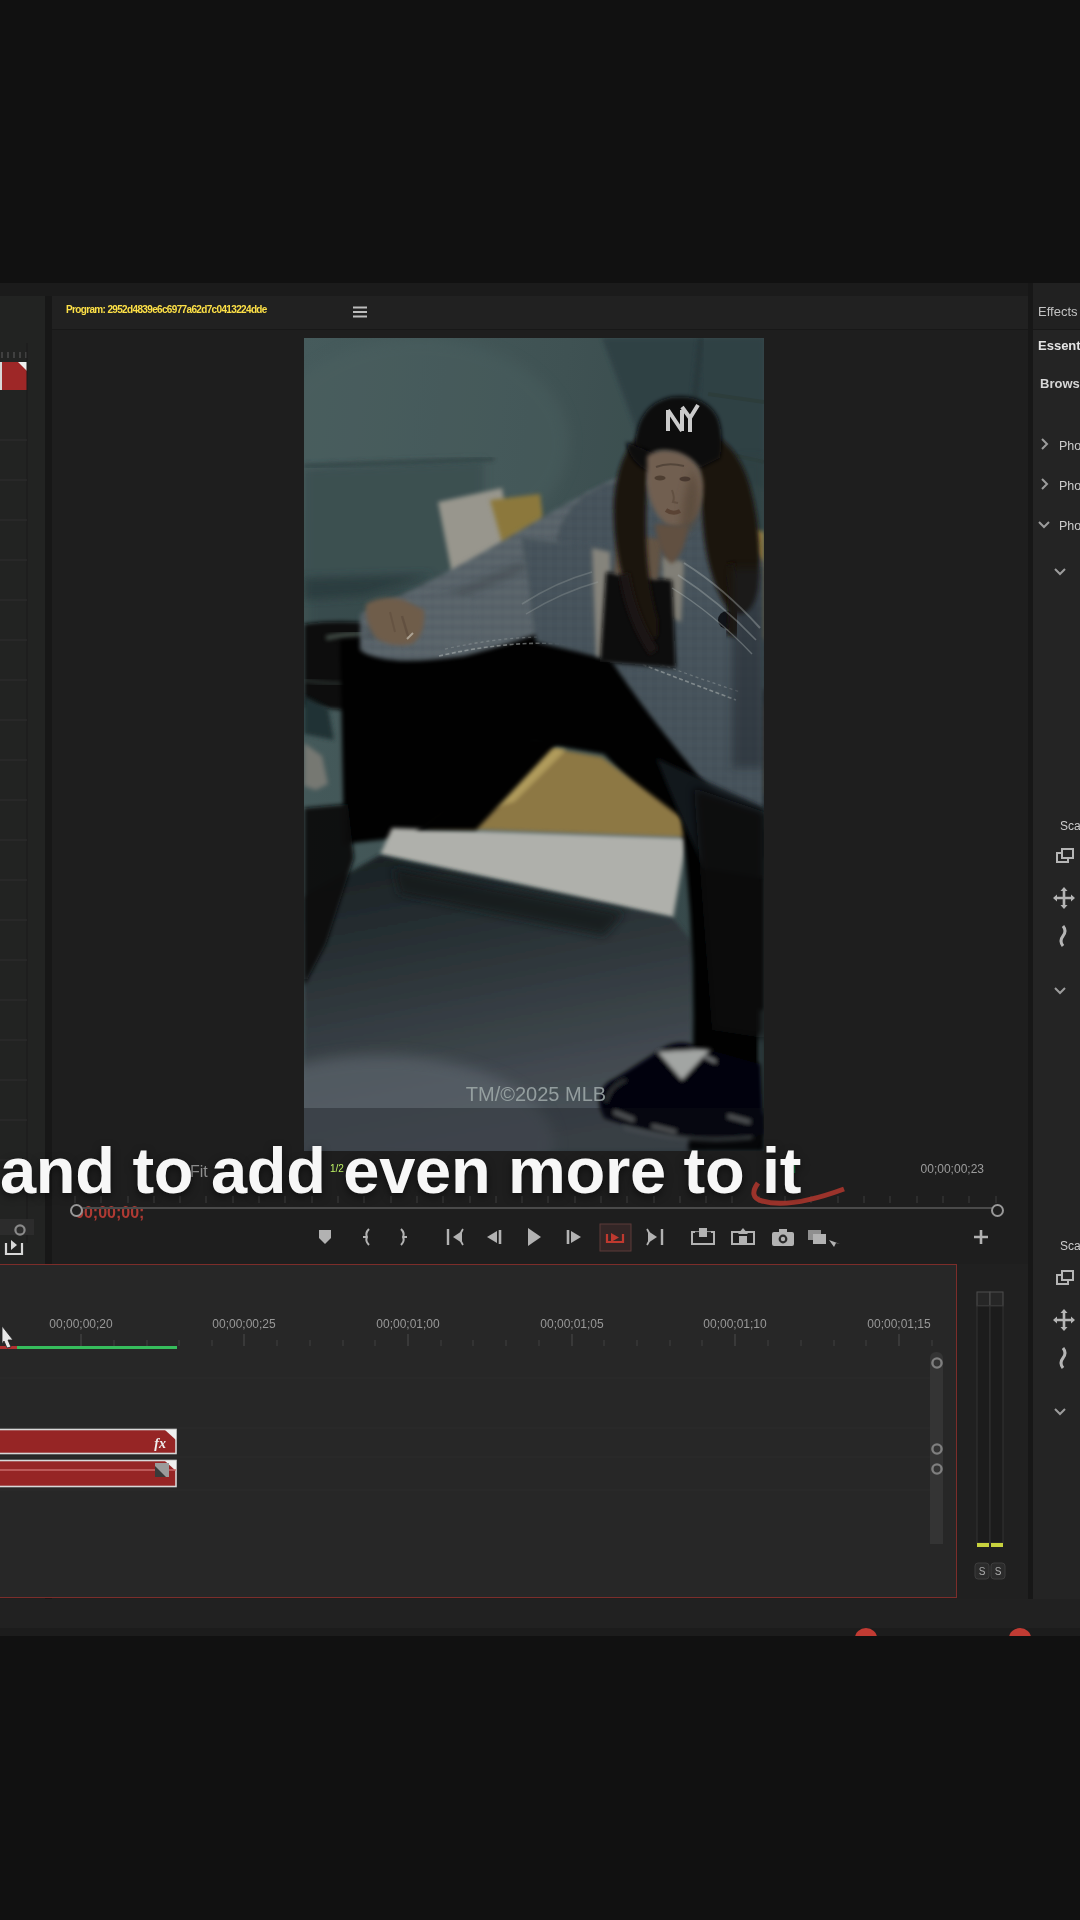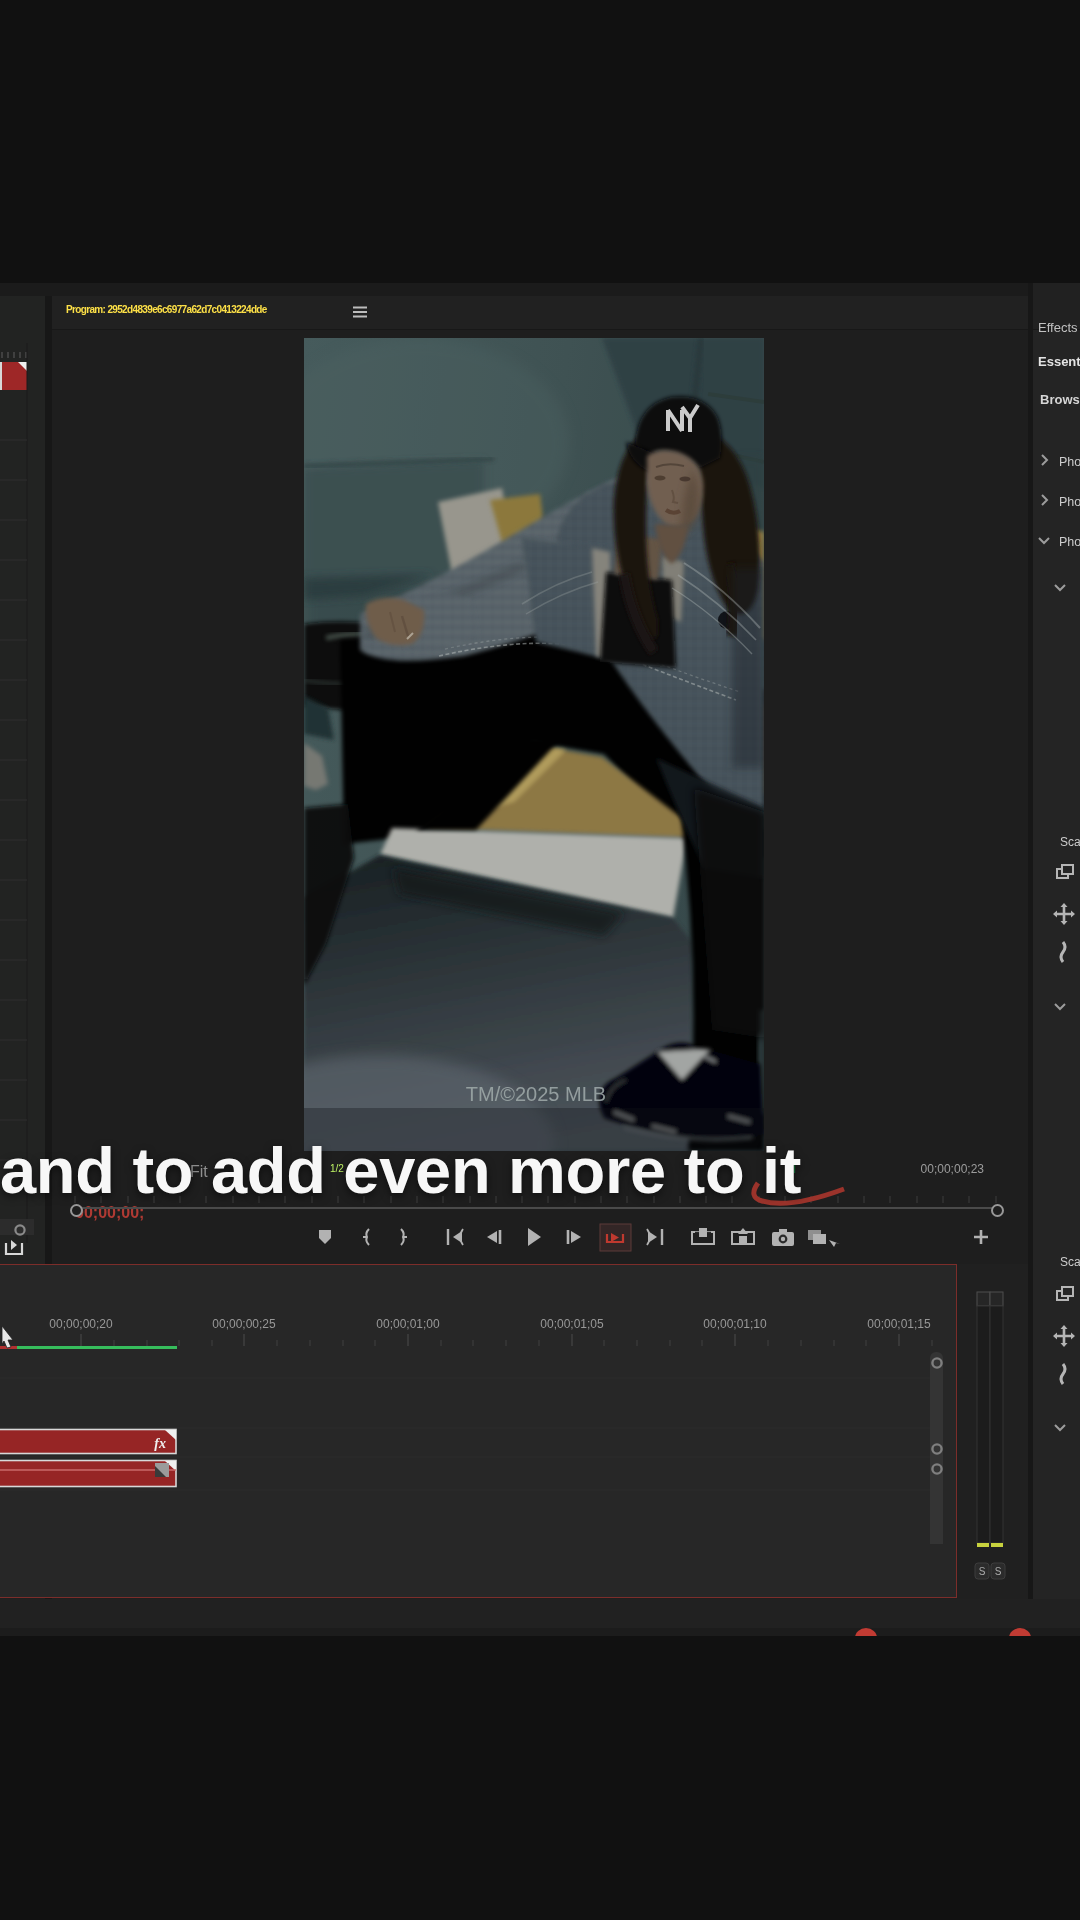--- a/index.html
+++ b/index.html
@@ -357,21 +357,21 @@
       <text x="24" y="311" font-family="Liberation Sans, sans-serif" font-size="10" fill="#ababab" text-anchor="middle">S</text>
       <text x="40" y="311" font-family="Liberation Sans, sans-serif" font-size="10" fill="#ababab" text-anchor="middle">S</text>
     </svg>
   </div>
 
   <div class="abs" style="left:1028px;top:283px;width:5px;height:1353px;background:#171717;"></div>
   <div class="abs" style="left:1033px;top:283px;width:47px;height:1316px;background:#242424;"></div>
   <div class="abs" style="left:1033px;top:283px;width:47px;height:47px;background:#212121;"></div>
   <div class="abs" style="left:1033px;top:329px;width:47px;height:1px;background:#181818;"></div>
 
-  <div class="abs" style="left:1033px;top:283px;width:47px;height:1316px;overflow:hidden;margin-top:16px;">
+  <div class="abs" style="left:1033px;top:283px;width:47px;height:1316px;overflow:hidden;">
     <svg width="47" height="1316" font-family="Liberation Sans, sans-serif">
 
       <text x="5" y="33" font-size="13" fill="#c2c2c2">Effects</text>
       <text x="5" y="67" font-size="13" font-weight="bold" fill="#e4e4e4">Essentia</text>
       <text x="7" y="105" font-size="13" font-weight="bold" fill="#d6d6d6">Browse</text>
       <g stroke="#9c9c9c" stroke-width="2" fill="none">
         <path d="M9,156 l5,5 l-5,5"></path>
         <path d="M9,196 l5,5 l-5,5"></path>
       </g>
       <g fill="#cdcdcd" font-size="12.5">

